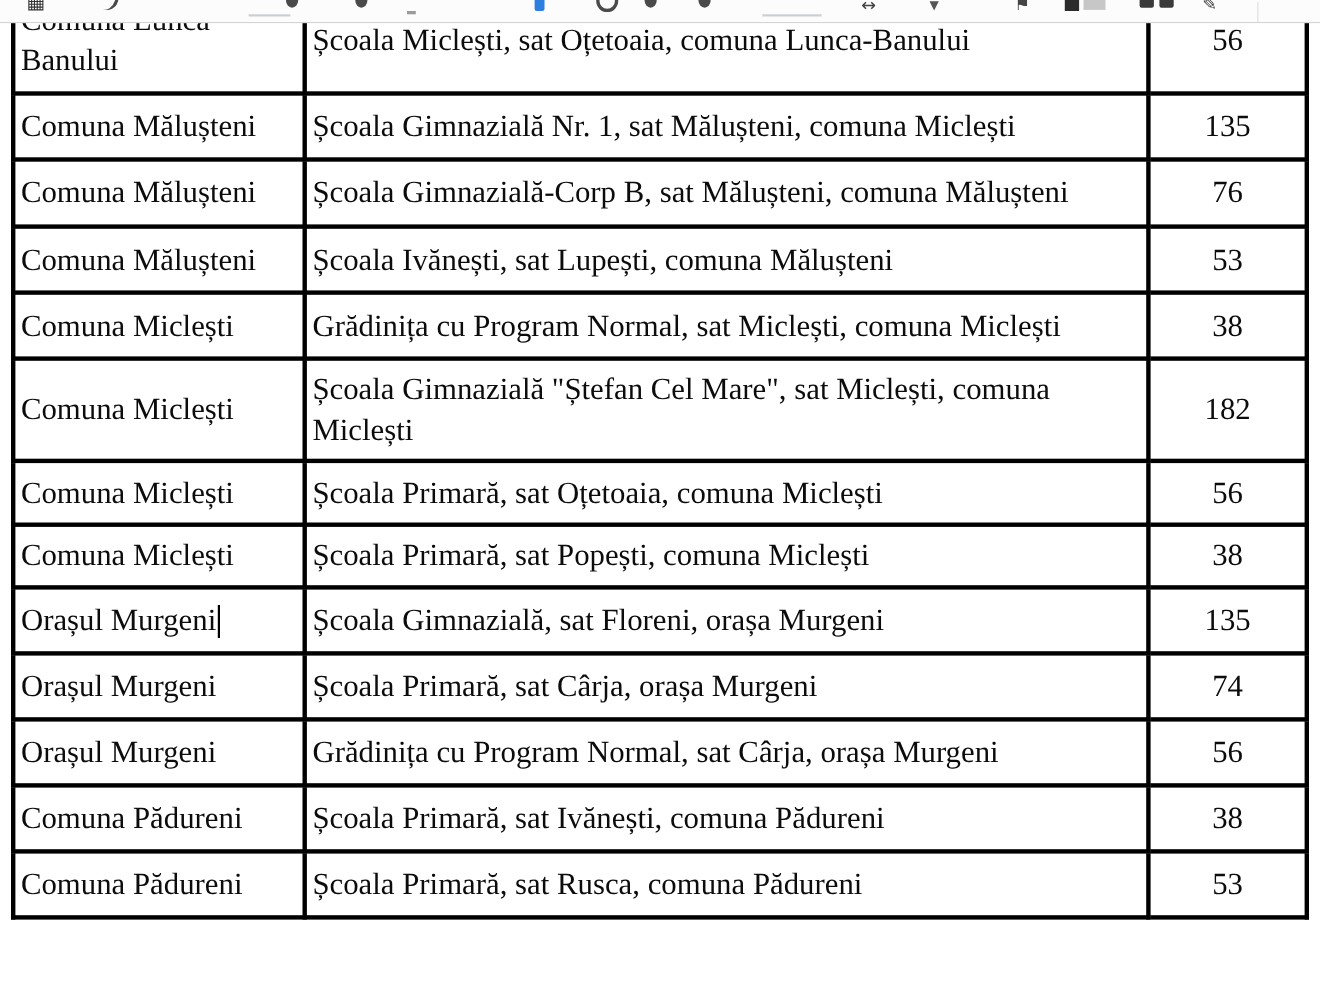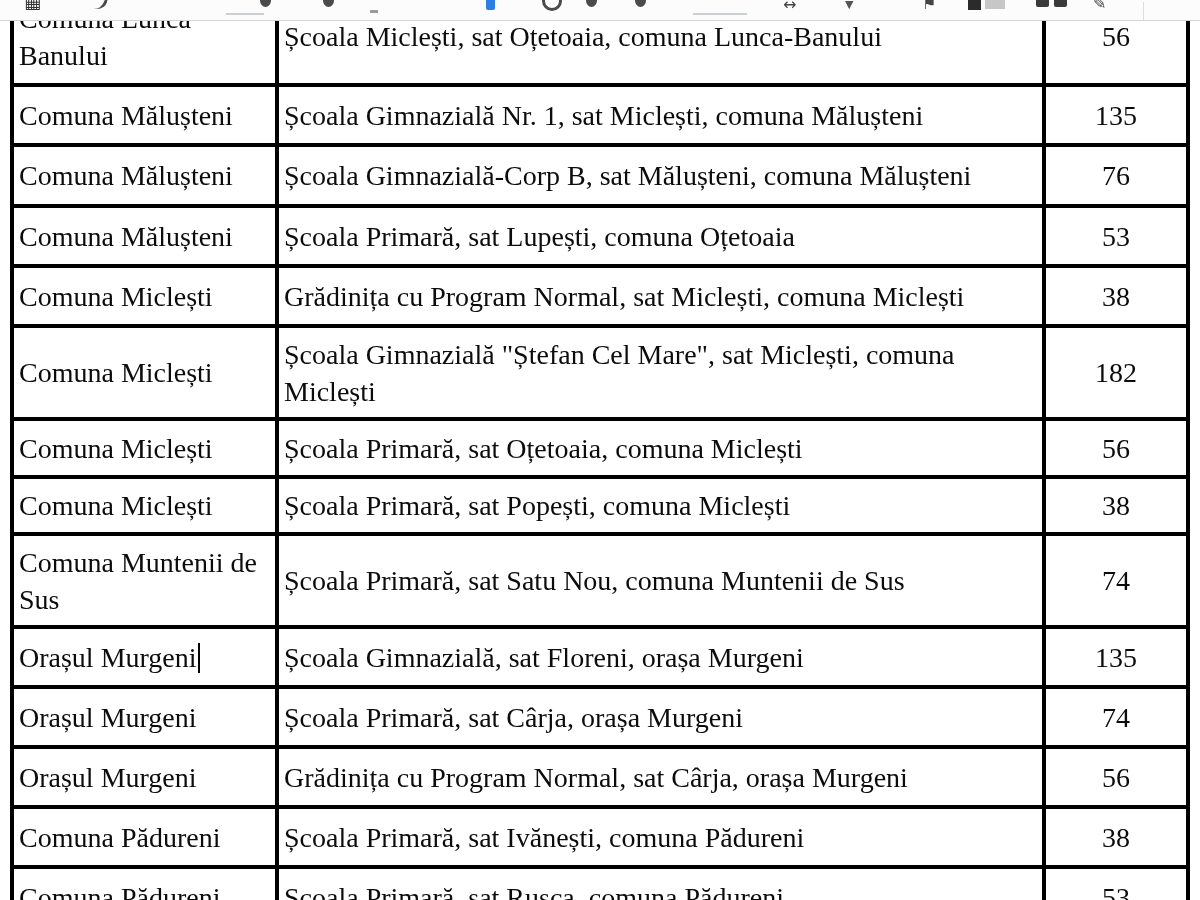--- a/index.html
+++ b/index.html
@@ -93,31 +93,31 @@
       <col style="width:144px">
     </colgroup>
     <tbody>
         <tr style="height: 97px;">
     <td class="c1"><span>Comuna Lunca Banului</span></td>
     <td class="c2"><span>Școala Miclești, sat Oțetoaia, comuna Lunca-Banului</span></td>
     <td class="c3"><span>56</span></td>
   </tr>
         <tr style="height: 60px;">
     <td class="c1"><span>Comuna Mălușteni</span></td>
-    <td class="c2"><span>Școala Gimnazială Nr. 1, sat Miclești, comuna Mălușteni</span></td>
+    <td class="c2"><span>Școala Gimnazială Nr. 1, sat Mălușteni, comuna Miclești</span></td>
     <td class="c3"><span>135</span></td>
   </tr>
         <tr style="height: 61px;">
     <td class="c1"><span>Comuna Mălușteni</span></td>
     <td class="c2"><span>Școala Gimnazială-Corp B, sat Mălușteni, comuna Mălușteni</span></td>
     <td class="c3"><span>76</span></td>
   </tr>
         <tr style="height: 60px;">
     <td class="c1"><span>Comuna Mălușteni</span></td>
-    <td class="c2"><span>Școala Primară, sat Lupești, comuna Oțetoaia</span></td>
+    <td class="c2"><span>Școala Ivănești, sat Lupești, comuna Mălușteni</span></td>
     <td class="c3"><span>53</span></td>
   </tr>
         <tr style="height: 60px;">
     <td class="c1"><span>Comuna Miclești</span></td>
     <td class="c2"><span>Grădinița cu Program Normal, sat Miclești, comuna Miclești</span></td>
     <td class="c3"><span>38</span></td>
   </tr>
         <tr style="height: 93px;">
     <td class="c1"><span>Comuna Miclești</span></td>
     <td class="c2"><span>Școala Gimnazială "Ștefan Cel Mare", sat Miclești, comuna Miclești</span></td>
@@ -125,25 +125,20 @@
   </tr>
         <tr style="height: 58px;">
     <td class="c1"><span>Comuna Miclești</span></td>
     <td class="c2"><span>Școala Primară, sat Oțetoaia, comuna Miclești</span></td>
     <td class="c3"><span>56</span></td>
   </tr>
         <tr style="height: 57px;">
     <td class="c1"><span>Comuna Miclești</span></td>
     <td class="c2"><span>Școala Primară, sat Popești, comuna Miclești</span></td>
     <td class="c3"><span>38</span></td>
-  </tr>
-        <tr style="height: 93px;">
-    <td class="c1"><span>Comuna Muntenii de Sus</span></td>
-    <td class="c2"><span>Școala Primară, sat Satu Nou, comuna Muntenii de Sus</span></td>
-    <td class="c3"><span>74</span></td>
   </tr>
         <tr style="height: 60px;">
     <td class="c1"><span>Orașul Murgeni</span><span class="caret"></span></td>
     <td class="c2"><span>Școala Gimnazială, sat Floreni, orașa Murgeni</span></td>
     <td class="c3"><span>135</span></td>
   </tr>
         <tr style="height: 60px;">
     <td class="c1"><span>Orașul Murgeni</span></td>
     <td class="c2"><span>Școala Primară, sat Cârja, orașa Murgeni</span></td>
     <td class="c3"><span>74</span></td>

